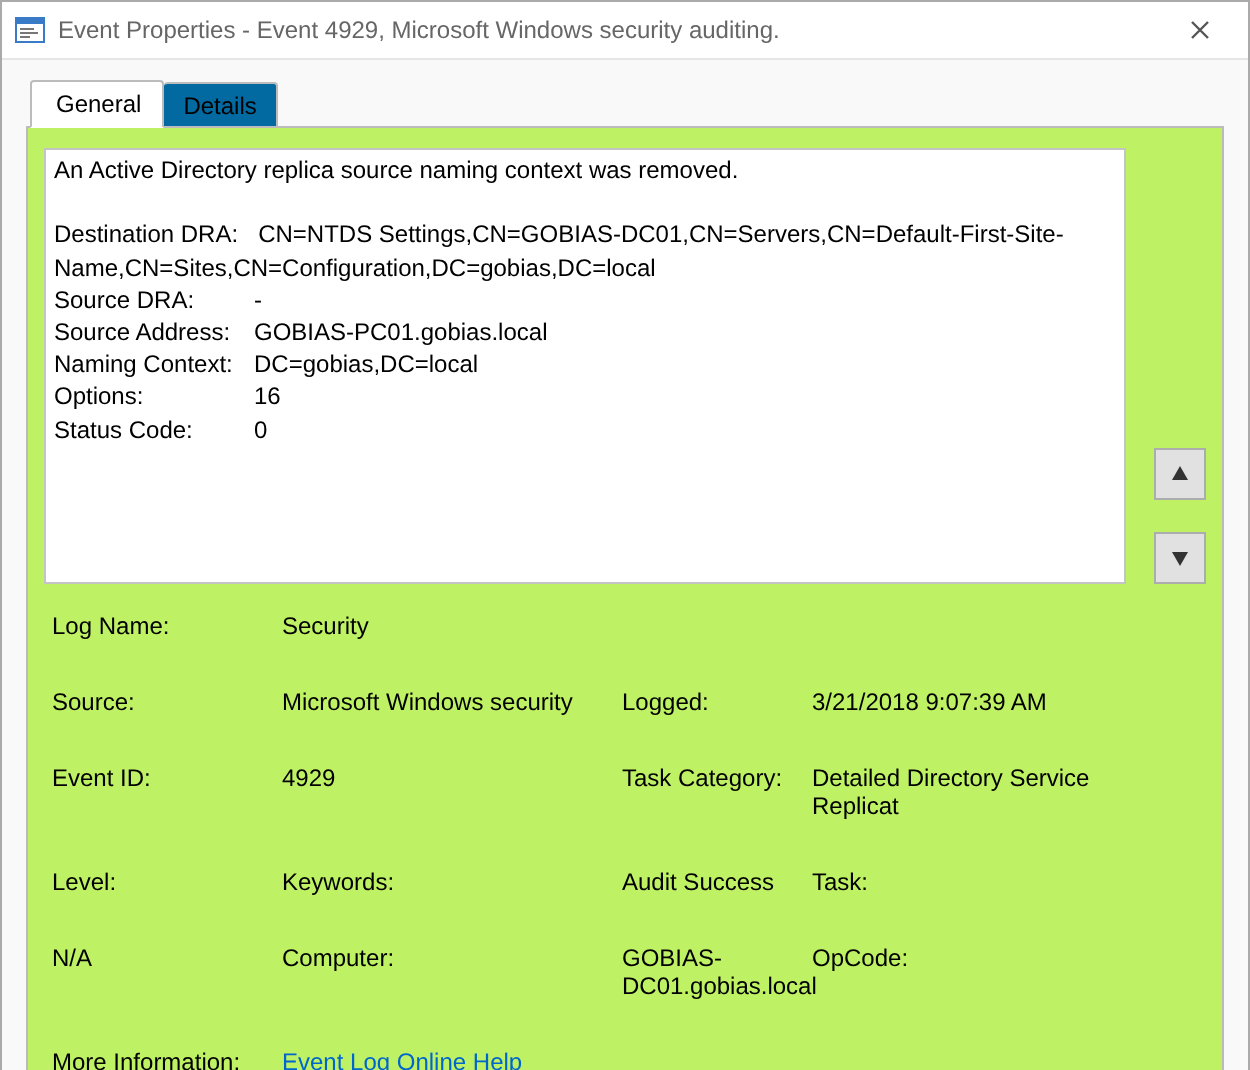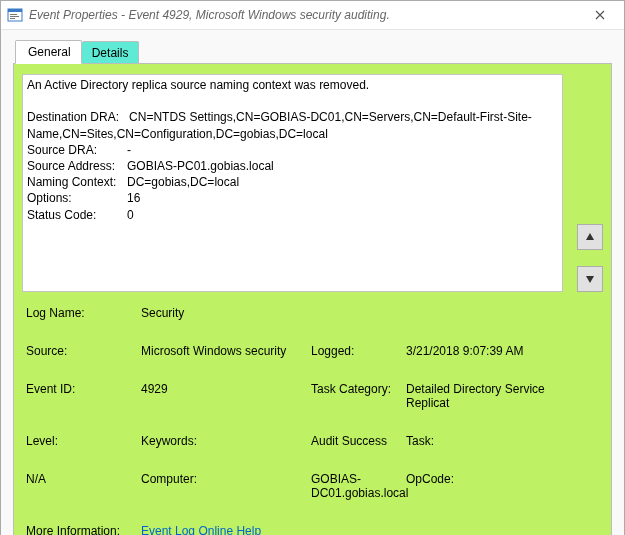--- a/index.html
+++ b/index.html
@@ -26,21 +26,21 @@
     padding: 0 4px 0 6px;
     border-bottom: 1px solid #e6e6e6;
     color: #555;
     background: #fff;
   }
   .titlebar .icon {
     width: 16px; height: 16px;
     margin-right: 6px;
     display: flex; align-items: center; justify-content: center;
   }
-  .titlebar .title { flex: 1; font-size: 12px; color: #666; font-style: italic; }
+  .titlebar .title { flex: 1; font-size: 12px; color: #666; }
   .titlebar .close {
     width: 40px; height: 28px;
     display: flex; align-items: center; justify-content: center;
     cursor: pointer;
   }
   .client {
     flex: 1;
     padding: 10px 12px 10px 12px;
     display: flex;
     flex-direction: column;
@@ -48,21 +48,21 @@
   }
   .tabs {
     display: flex;
     align-items: flex-end;
     margin-bottom: -1px;
     padding-left: 2px;
   }
   .tab {
     padding: 4px 10px;
     border: 1px solid #bcbcbc;
-    background: #5eead4;
+    background: #0369a1;
     margin-right: 0;
     border-bottom: none;
     cursor: pointer;
     border-radius: 2px 2px 0 0;
     font-size: 12px;
   }
   .tab.active {
     background: #fff;
     position: relative;
     z-index: 2;

